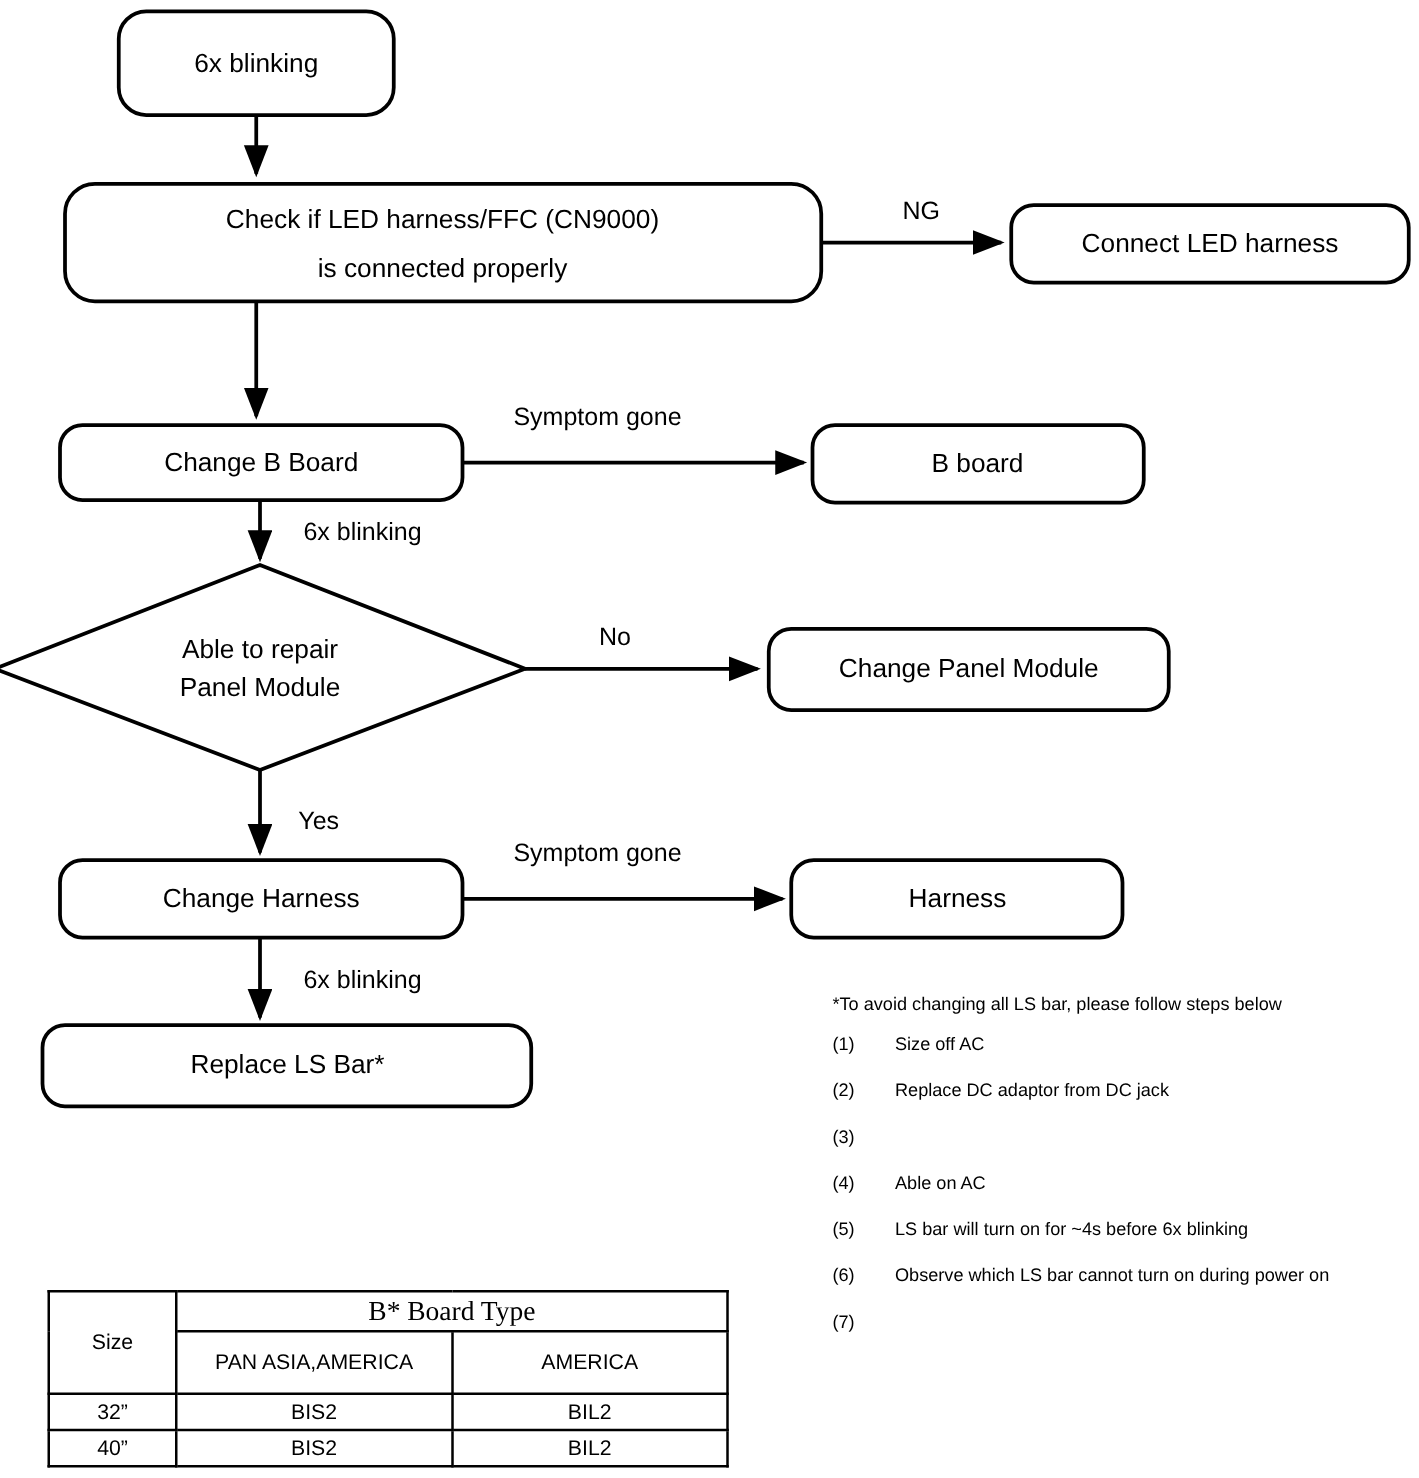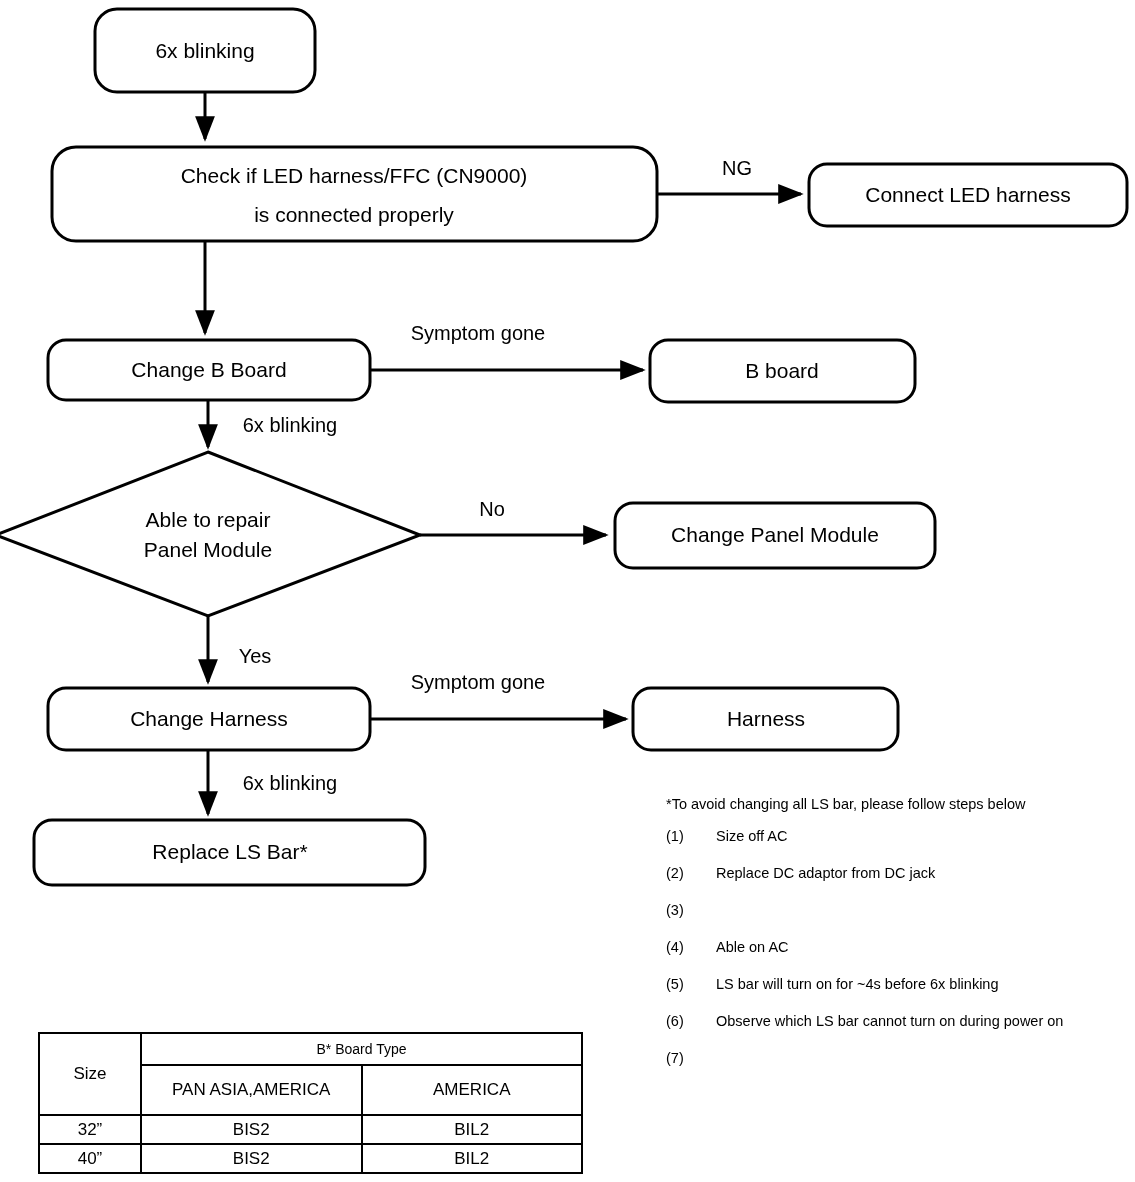--- a/index.html
+++ b/index.html
@@ -91,21 +91,21 @@
     border: 2px solid #000000;
     text-align: center;
     font-weight: normal;
     padding: 1px 2px;
     color: #000000;
     font-family: "Liberation Sans", sans-serif;
   }
   #board-table .col-size   { width: 96px; }
   #board-table .col-pan    { width: 207px; }
   #board-table .col-eur    { width: 242px; }
-  #board-table .hdr-span   { height: 28px; font-size: 14px; }
+  #board-table .hdr-span   { height: 28px; font-size: 22px; font-family: Liberation Serif, serif; }
   #board-table .hdr-sub    { height: 46px; font-size: 17px; }
   #board-table .data-cell  { height: 25px; font-size: 17px; }
 </style>
 </head>
 <body>
 
 <div id="page">
 
   <svg id="flow-svg" viewBox="0 0 1135 1182">
     <defs>

